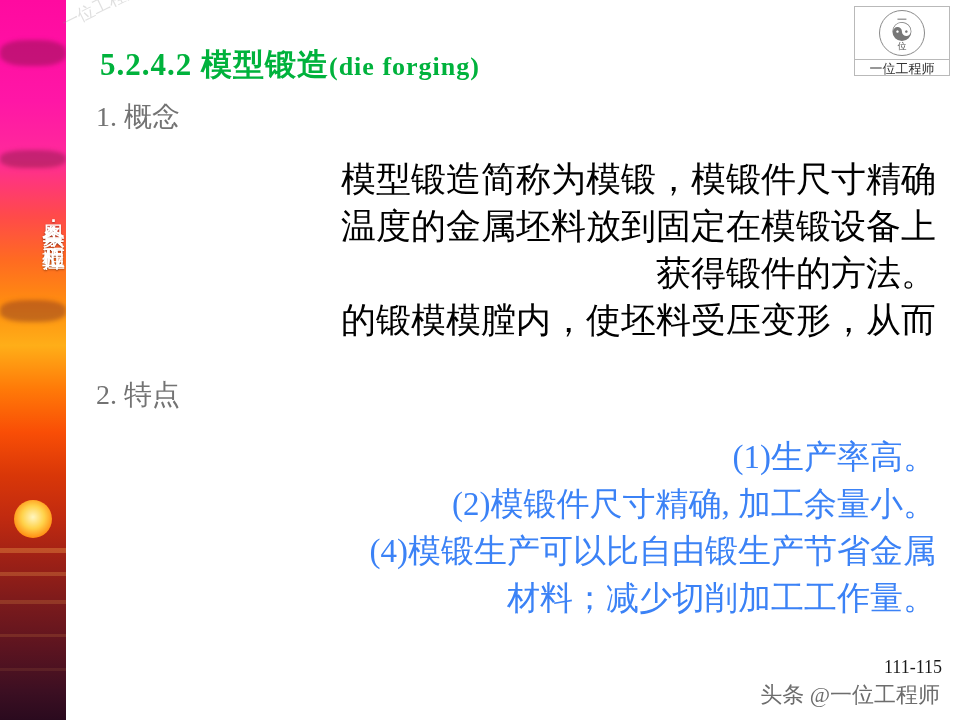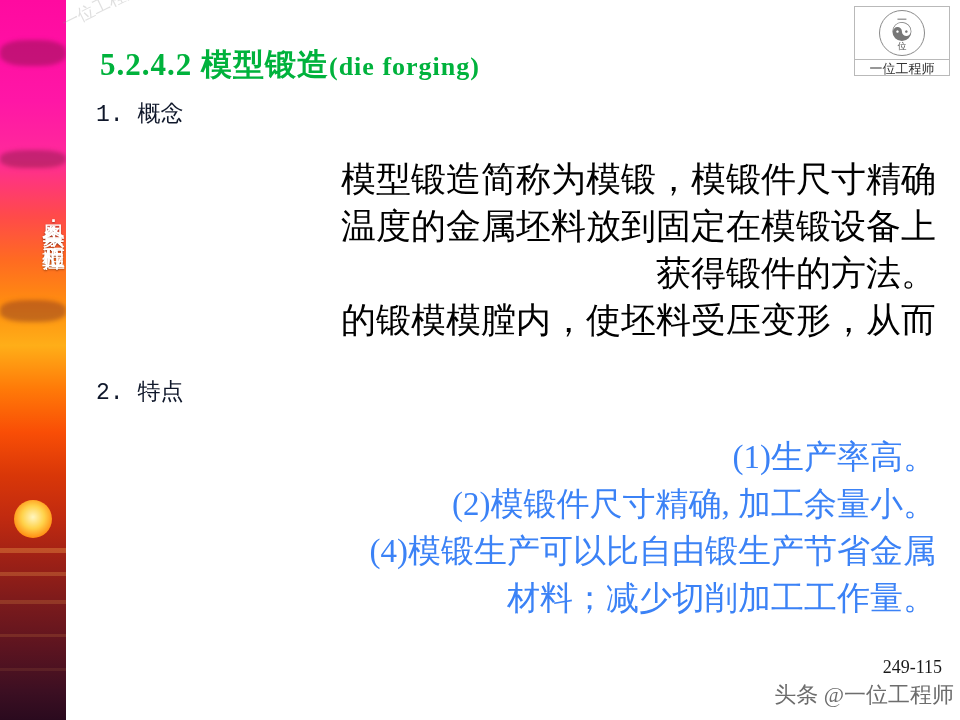--- a/index.html
+++ b/index.html
@@ -175,21 +175,21 @@
     white-space: nowrap;
   }
   #wm-top {
     left: 58px;
     top: 14px;
     font-size: 17px;
     transform: rotate(-26deg);
     transform-origin: left top;
   }
   #wm-bottom {
-    right: 6px;
+    right: 20px;
     bottom: 10px;
     font-size: 22px;
     color: #6d6d6d;
   }
 
   
   #content {
     position: absolute;
     left: 66px;
     top: 0;
@@ -207,23 +207,23 @@
     font-weight: bold;
     letter-spacing: 1px;
     white-space: nowrap;
   }
   #slide-title .en {
     font-size: 26px;
   }
 
   .heading {
     position: absolute;
-    font-size: 23px;
-    color: #0f172a;
-    font-family: Liberation Mono, monospace;
+    font-size: 28px;
+    color: #737373;
+    font-family: Liberation Serif, serif;
     white-space: nowrap;
   }
   #heading-1 { left: 30px; top: 98px; }
   #heading-2 { left: 30px; top: 376px; }
 
   #para-1 {
     position: absolute;
     left: 40px;
     top: 156px;
     width: 830px;
@@ -306,15 +306,15 @@
 
     <div class="heading" id="heading-2">2. 特点</div>
 
     <div id="list-2">
       <span class="li">(1)生产率高。</span>
       <span class="li">(2)模锻件尺寸精确, 加工余量小。</span>
       <span class="li">(4)模锻生产可以比自由锻生产节省金属</span>
       <span class="li cont">材料；减少切削加工工作量。</span>
     </div>
 
-    <div id="page-number">249-115</div>
+    <div id="page-number">111-115</div>
   </div>
 </div>
 
 </body></html>

